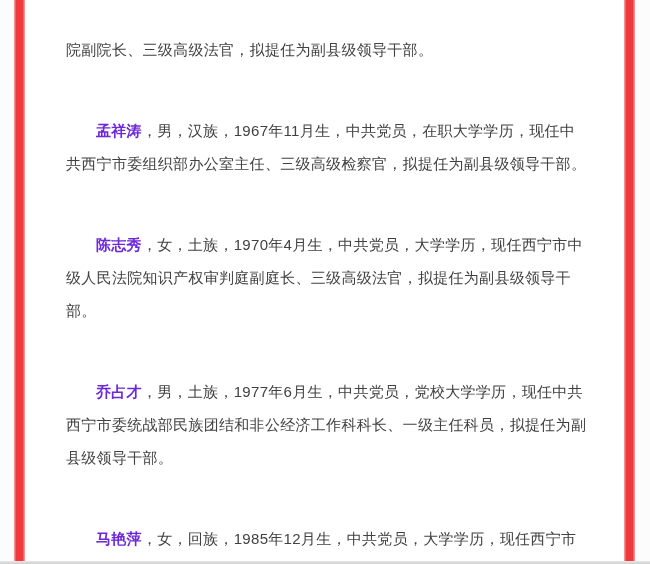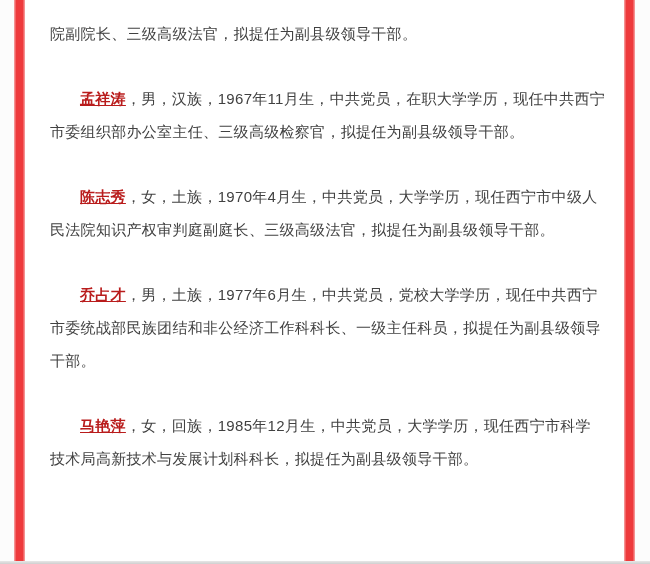--- a/index.html
+++ b/index.html
@@ -50,31 +50,30 @@
     top: 1px;
     width: 588px;
     font-size: 15px;
     line-height: 33px;
     color: #414141;
     letter-spacing: 0.3px;
     text-align: left;
     z-index: 2;
   }
   .article p {
-    margin: 0;
+    margin: 16px;
     padding: 16px;
     text-indent: 2em;
   }
   .article p.continuation {
     text-indent: 0;
   }
   .official-name {
     font-weight: 700;
-    color: #b91c1c;
-    text-decoration: underline;
+    color: #6d28d9;
   }
 </style>
 </head>
 <body>
 
 <div class="page">
 
   <div class="outer-margin left"></div>
   <div class="outer-margin right"></div>
 

